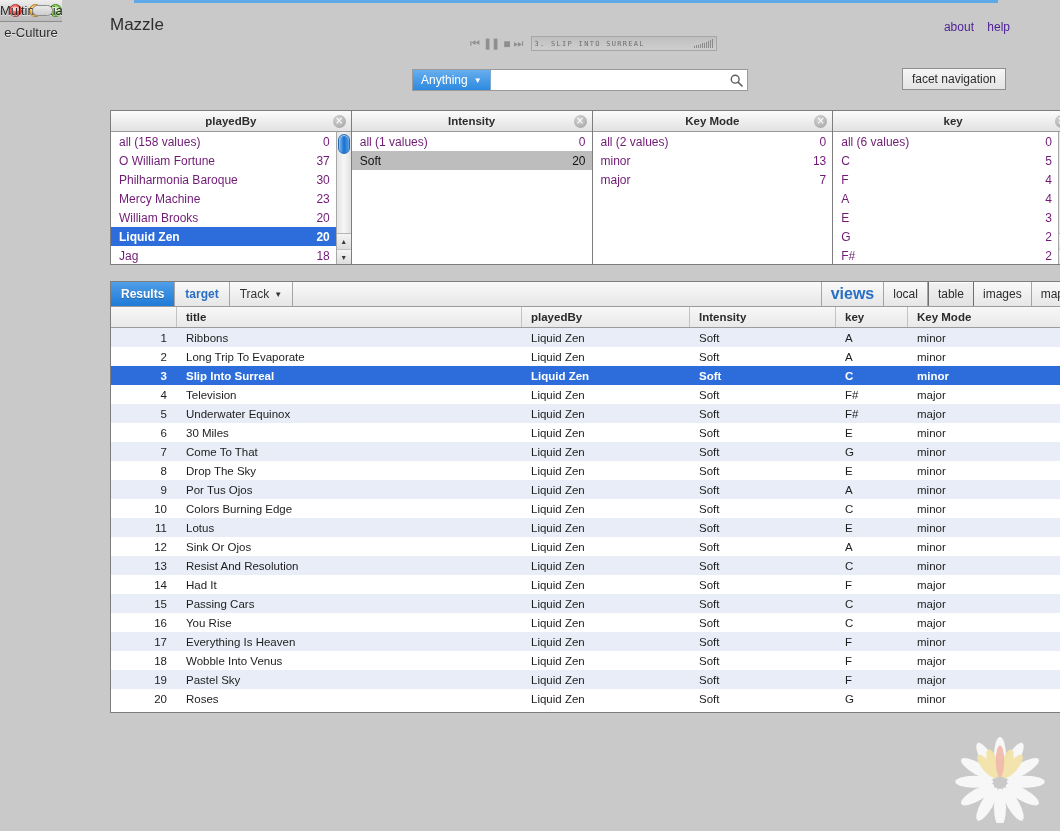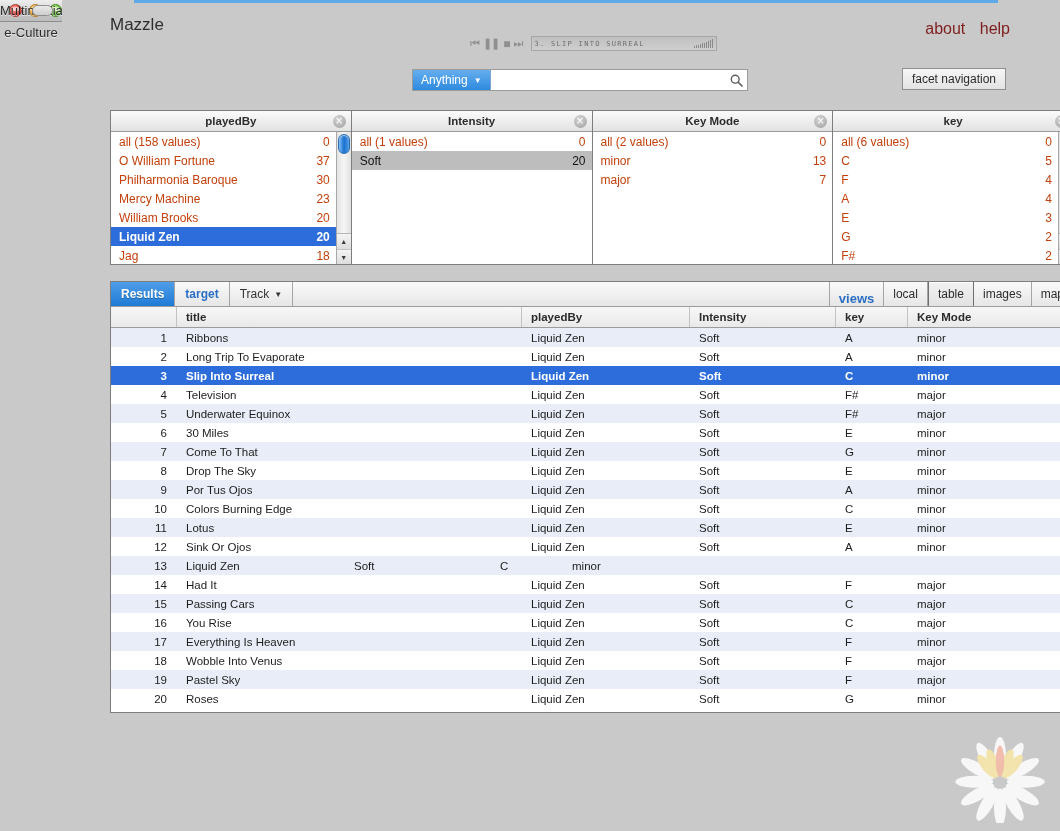--- a/index.html
+++ b/index.html
@@ -53,21 +53,21 @@
     position: absolute; left: 72px; right: 62px; top: 0px; height: 3px;
     background: #5fa9e8;
   }
   .apphead { position: absolute; left: 0; right: 0; top: 3px; height: 38px; }
   .brand {
     position: absolute; left: 48px; top: 12px;
     font-size: 17px; color: #2e2e2e;
   }
   .toplinks {
     position: absolute; right: 50px; top: 17px;
-    font-size: 16px; color: #7f1d1d;
+    font-size: 12px; color: #4c1d95;
   }
   .toplinks span { margin-left: 10px; cursor: default; }
 
   
   .player {
     position: absolute; left: 408px; top: 33px;
     display: flex; align-items: center; gap: 4px;
   }
   .pbtn { color: #8f8f8f; font-size: 11px; letter-spacing: -1px; }
   .pbtn.stop { font-size: 12px; }
@@ -143,21 +143,21 @@
     position: absolute; right: 5px; top: 4px;
     width: 13px; height: 13px; border-radius: 50%;
     background: radial-gradient(circle at 40% 32%, #d5d5d5, #9e9e9e);
     color: #fff; font-size: 10px; line-height: 12px; text-align: center;
     font-family: "DejaVu Sans", sans-serif;
   }
   .facet-body { flex: 1 1 auto; display: flex; min-height: 0; }
   .facet-list { flex: 1 1 auto; min-width: 0; overflow: hidden; }
   .frow {
     height: 19px; display: flex; align-items: center;
-    padding: 0 6px 0 8px; font-size: 12px; color: #c2410c;
+    padding: 0 6px 0 8px; font-size: 12px; color: #701a75;
   }
   .frow .lbl { flex: 1 1 auto; overflow: hidden; white-space: nowrap; }
   .frow .cnt { flex: 0 0 auto; padding-left: 6px; }
   .frow.sel-blue { background: #2c6ddb; color: #fff; font-weight: bold; }
   .frow.sel-gray { background: #bdbdbd; color: #111; }
 
   
   .sbar {
     flex: 0 0 15px; width: 15px;
     border-left: 1px solid #a8a8a8;
@@ -204,22 +204,22 @@
   .tab.active-blue {
     background: linear-gradient(to bottom,#4f9ee8,#1f7ad6);
     color: #fff; font-weight: bold;
     text-shadow: 0 1px 0 rgba(0,0,0,.25);
   }
   .tab.link { color: #2a6fc4; font-weight: bold; }
   .tab.drop { color: #333; }
   .tab.drop .caret { font-size: 8px; margin-left: 5px; }
   .spacer { flex: 1 1 auto; border-right: 1px solid #a5a5a5; }
   .viewlbl {
-    display: flex; align-items: center; padding: 16px 9px;
-    font-size: 13px; font-weight: bold; color: #2a6fc4;
+    display: flex; align-items: center; padding: 8px 9px;
+    font-size: 16px; font-weight: bold; color: #2a6fc4;
     border-right: 1px solid #a5a5a5;
   }
   .vbtn {
     display: flex; align-items: center; padding: 0 9px;
     font-size: 12px; color: #2c2c2c;
     border-right: 1px solid #a5a5a5;
   }
   .vbtn:last-child { border-right: 0; }
   .vbtn.on {
     background: linear-gradient(to bottom,#f2f2f2,#e2e2e2);
@@ -586,20 +586,21 @@
           <div class="trow">
             <div class="td c-num num">12</div>
             <div class="td c-title">Sink Or Ojos</div>
             <div class="td c-play">Liquid Zen</div>
             <div class="td c-int">Soft</div>
             <div class="td c-key">A</div>
             <div class="td c-mode">minor</div>
           </div>
           <div class="trow alt">
             <div class="td c-num num">13</div>
+            <div class="td c-title">Resist And Resolution</div>
             <div class="td c-play">Liquid Zen</div>
             <div class="td c-int">Soft</div>
             <div class="td c-key">C</div>
             <div class="td c-mode">minor</div>
           </div>
           <div class="trow">
             <div class="td c-num num">14</div>
             <div class="td c-title">Had It</div>
             <div class="td c-play">Liquid Zen</div>
             <div class="td c-int">Soft</div>

